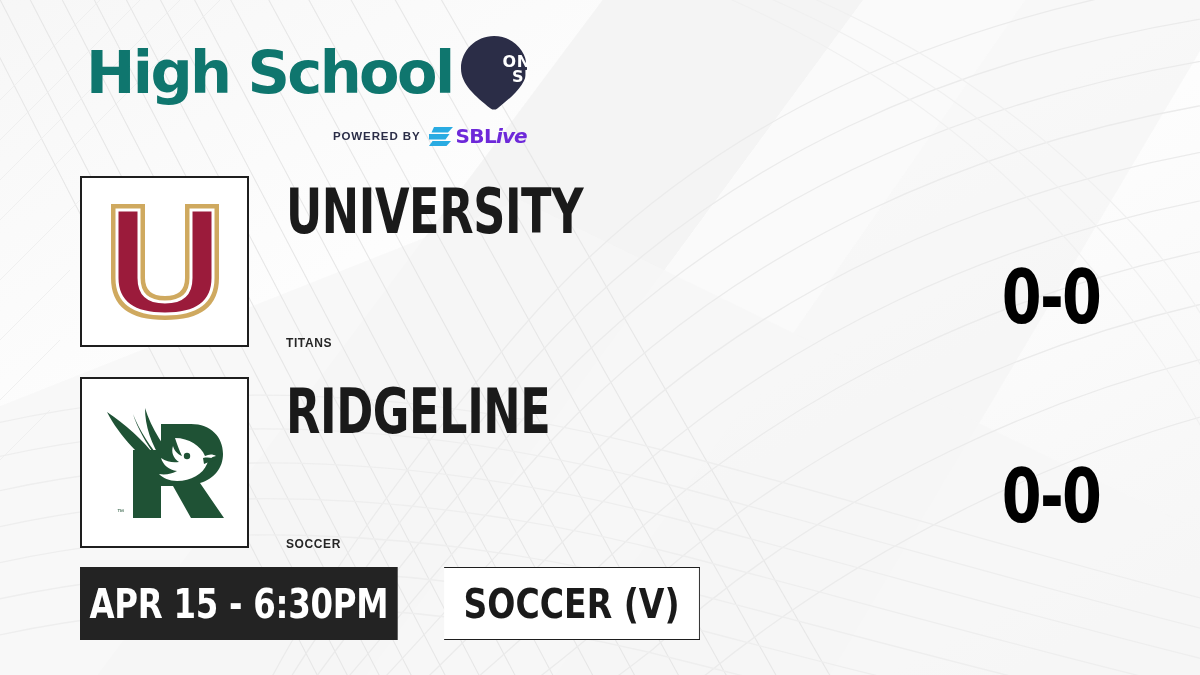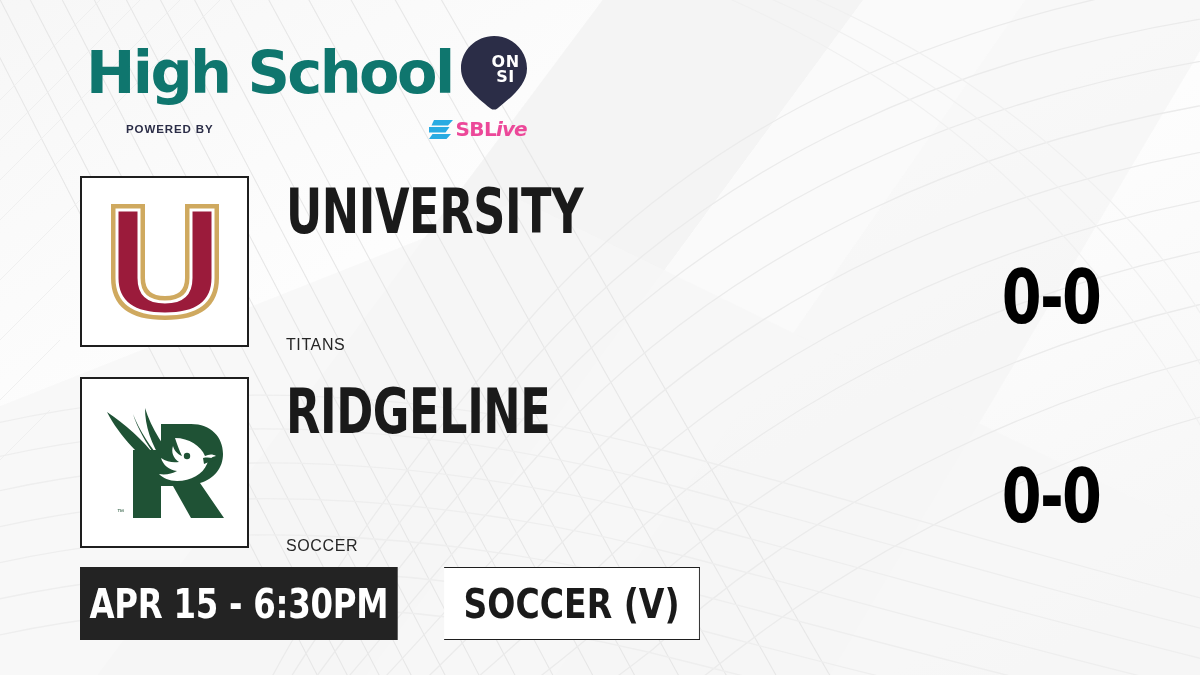--- a/index.html
+++ b/index.html
@@ -20,48 +20,48 @@
     font-family:"DejaVu Sans", sans-serif;
     font-weight:700;
     font-size:59px;
     letter-spacing:-2.6px;
     color:#0f766e;
     line-height:0.95;
   }
   .pin-wrap { margin-left:8px; position:relative; width:66px; height:74px; }
   .pin-wrap svg { position:absolute; left:0; top:0; }
   .pin-text {
-    position:absolute; left:12px; top:18px; width:66px;
-    text-align:center;
+    position:absolute; left:4px; top:18px; width:66px;
+    text-align:right;
     color:#ffffff;
     font-family:"DejaVu Sans", sans-serif;
     font-weight:700;
     font-size:16px;
     line-height:15px;
     letter-spacing:0.5px;
   }
   .powered {
-    display:flex; align-items:center; justify-content:space-between;
-    margin-top:7px; margin-left:40px;
+    display:flex; align-items:center; justify-content:flex-end;
+    margin-top:14px; margin-left:40px;
   }
   .powered-label {
     font-family:"Liberation Sans", sans-serif;
     font-weight:700;
     font-size:11.5px;
     letter-spacing:0.9px;
     color:#2b2d47;
   }
   .sbl-mark { margin-left:9px; display:flex; align-items:center; }
   .sbl-text {
     margin-left:2px;
     font-family:"DejaVu Sans", sans-serif;
     font-weight:700;
     font-size:20px;
     letter-spacing:-0.6px;
-    color:#ec4899;
+    color:#6d28d9;
   }
   .sbl-text .ive { font-style:italic; letter-spacing:-1px; }
 
   
   .team { position:absolute; z-index:3; }
   #team-0 { left:80px; top:176px; }
   #team-1 { left:80px; top:377px; }
 
   .logo-box {
     position:absolute; left:0; top:0;
@@ -80,22 +80,22 @@
     line-height:1;
     white-space:nowrap;
     transform:scaleX(0.80);
     transform-origin:left center;
   }
   #team-0 .team-name { top:5px; }
   #team-1 .team-name { top:4px; }
   .team-mascot {
     position:absolute; left:206px;
     font-family:"Liberation Sans", sans-serif;
-    font-weight:400;
-    font-size:16px;
+    font-weight:700;
+    font-size:12px;
     letter-spacing:0.6px;
     color:#262626;
     white-space:nowrap;
   }
   #team-0 .team-mascot { top:160px; }
   #team-1 .team-mascot { top:160px; }
 
   .score {
     position:absolute; left:841px;
     width:260px;

